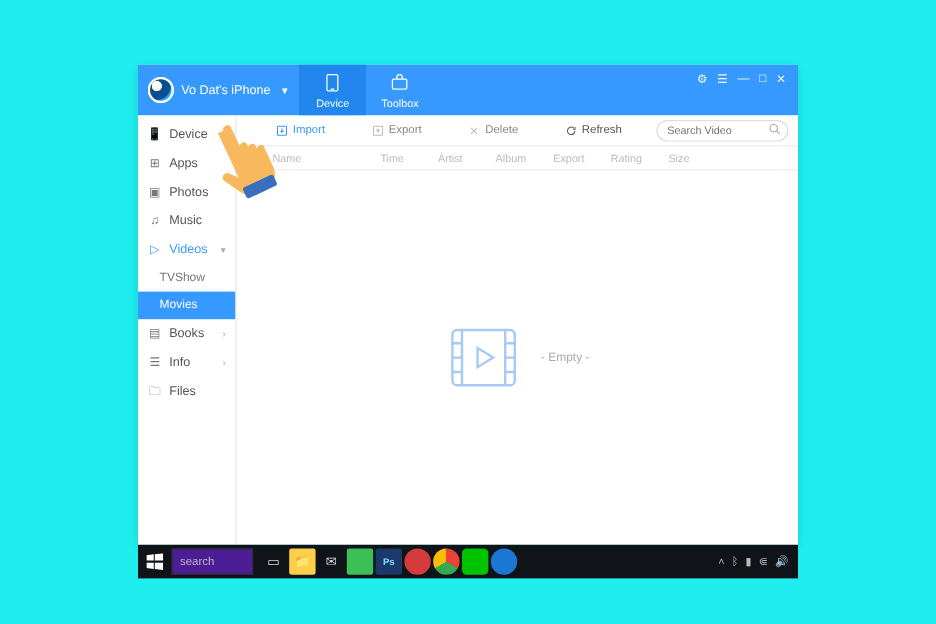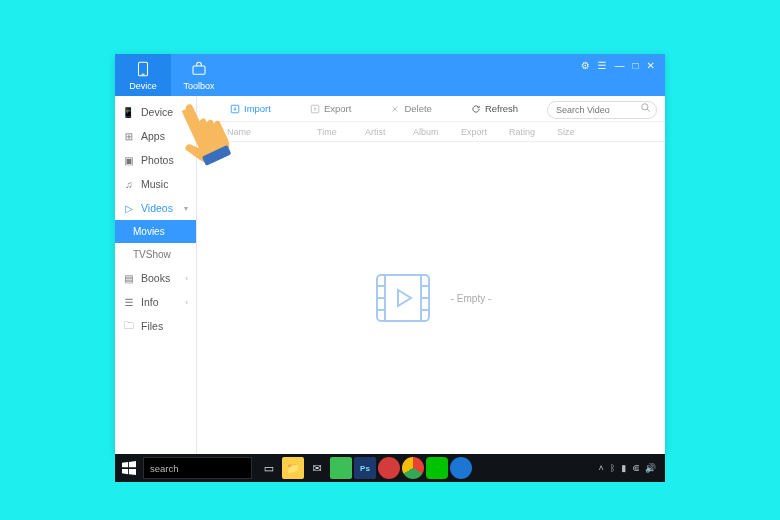--- a/index.html
+++ b/index.html
@@ -36,32 +36,37 @@
 .cols { height: 20px; border-bottom: 1px solid #eee; display: flex; align-items: center; font-size: 9px; color: #bbb; }
 .cols .ck { width: 24px; display: flex; justify-content: center; }
 .cols .col { padding: 0 6px; }
 .empty { flex: 1; display: flex; flex-direction: row; align-items: center; justify-content: center; gap: 16px; }
 .empty svg { stroke: #a8c9f4; fill: none; stroke-width: 2; }
 .empty-label { font-size: 10px; color: #aaa; }
 .status { height: 20px; border-top: 1px solid #eee; display: flex; align-items: center; justify-content: center; font-size: 9px; color: #888; }
 .taskbar { position: absolute; left: 115px; top: 454px; width: 550px; height: 28px; background: #101318; display: flex; align-items: center; }
 .taskbar .start { width: 28px; height: 28px; display: flex; align-items: center; justify-content: center; }
 .taskbar .start svg { width: 14px; height: 14px; }
-.taskbar .searchbox { width: 109px; height: 22px; background: #000000; color: #bbb; font-size: 9.5px; display: flex; align-items: center; padding: 0 6px; border: 1px solid #2b2d33; }
+.taskbar .searchbox { width: 68px; height: 22px; background: #4c1d95; color: #bbb; font-size: 9.5px; display: flex; align-items: center; padding: 0 6px; border: 1px solid #2b2d33; }
 .taskbar .tray { display: flex; gap: 2px; margin-left: 6px; }
 .taskbar .tray .tico { width: 22px; height: 22px; display: flex; align-items: center; justify-content: center; font-size: 11px; border-radius: 2px; }
 .taskbar .sys { margin-left: auto; display: flex; gap: 6px; padding-right: 8px; font-size: 9px; color: #bbb; }
 .hand { position: absolute; left: 175px; top: 95px; width: 62px; height: 80px; pointer-events: none; }
 </style>
 </head>
 <body>
 
 <div class="stage">
 
   <div class="titlebar">
+    <div class="brand">
+      <div class="brand-logo"></div>
+      <span class="dev-name">Vo Dat's iPhone</span>
+      <span class="dev-caret">▼</span>
+    </div>
     <div class="toptabs">
       <div class="toptab active">
         <svg viewBox="0 0 24 24">
             <rect x="6" y="3" width="12" height="18" rx="1.5"></rect>
             <line x1="10" y1="19" x2="14" y2="19"></line>
           </svg>
         <span>Device</span>
       </div>
       <div class="toptab">
         <svg viewBox="0 0 24 24">
@@ -96,22 +101,22 @@
         </div>
       <div class="side-item">
           <span class="glyph">♫</span>
           <span>Music</span>
         </div>
       <div class="side-item active">
           <span class="glyph">▷</span>
           <span>Videos</span>
           <span class="chev">▾</span>
         </div>
+      <div class="sub-item">TVShow</div>
       <div class="sub-item selected">Movies</div>
-      <div class="sub-item">TVShow</div>
       <div class="side-item">
           <span class="glyph">▤</span>
           <span>Books</span>
           <span class="chev">›</span>
         </div>
       <div class="side-item">
           <span class="glyph">☰</span>
           <span>Info</span>
           <span class="chev">›</span>
         </div>

